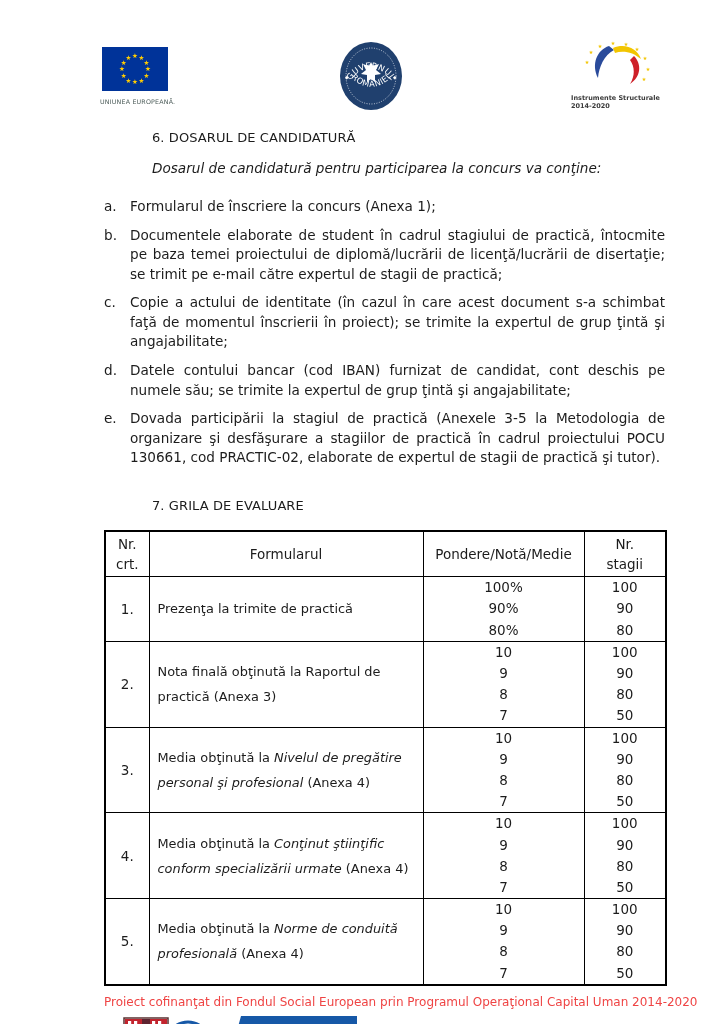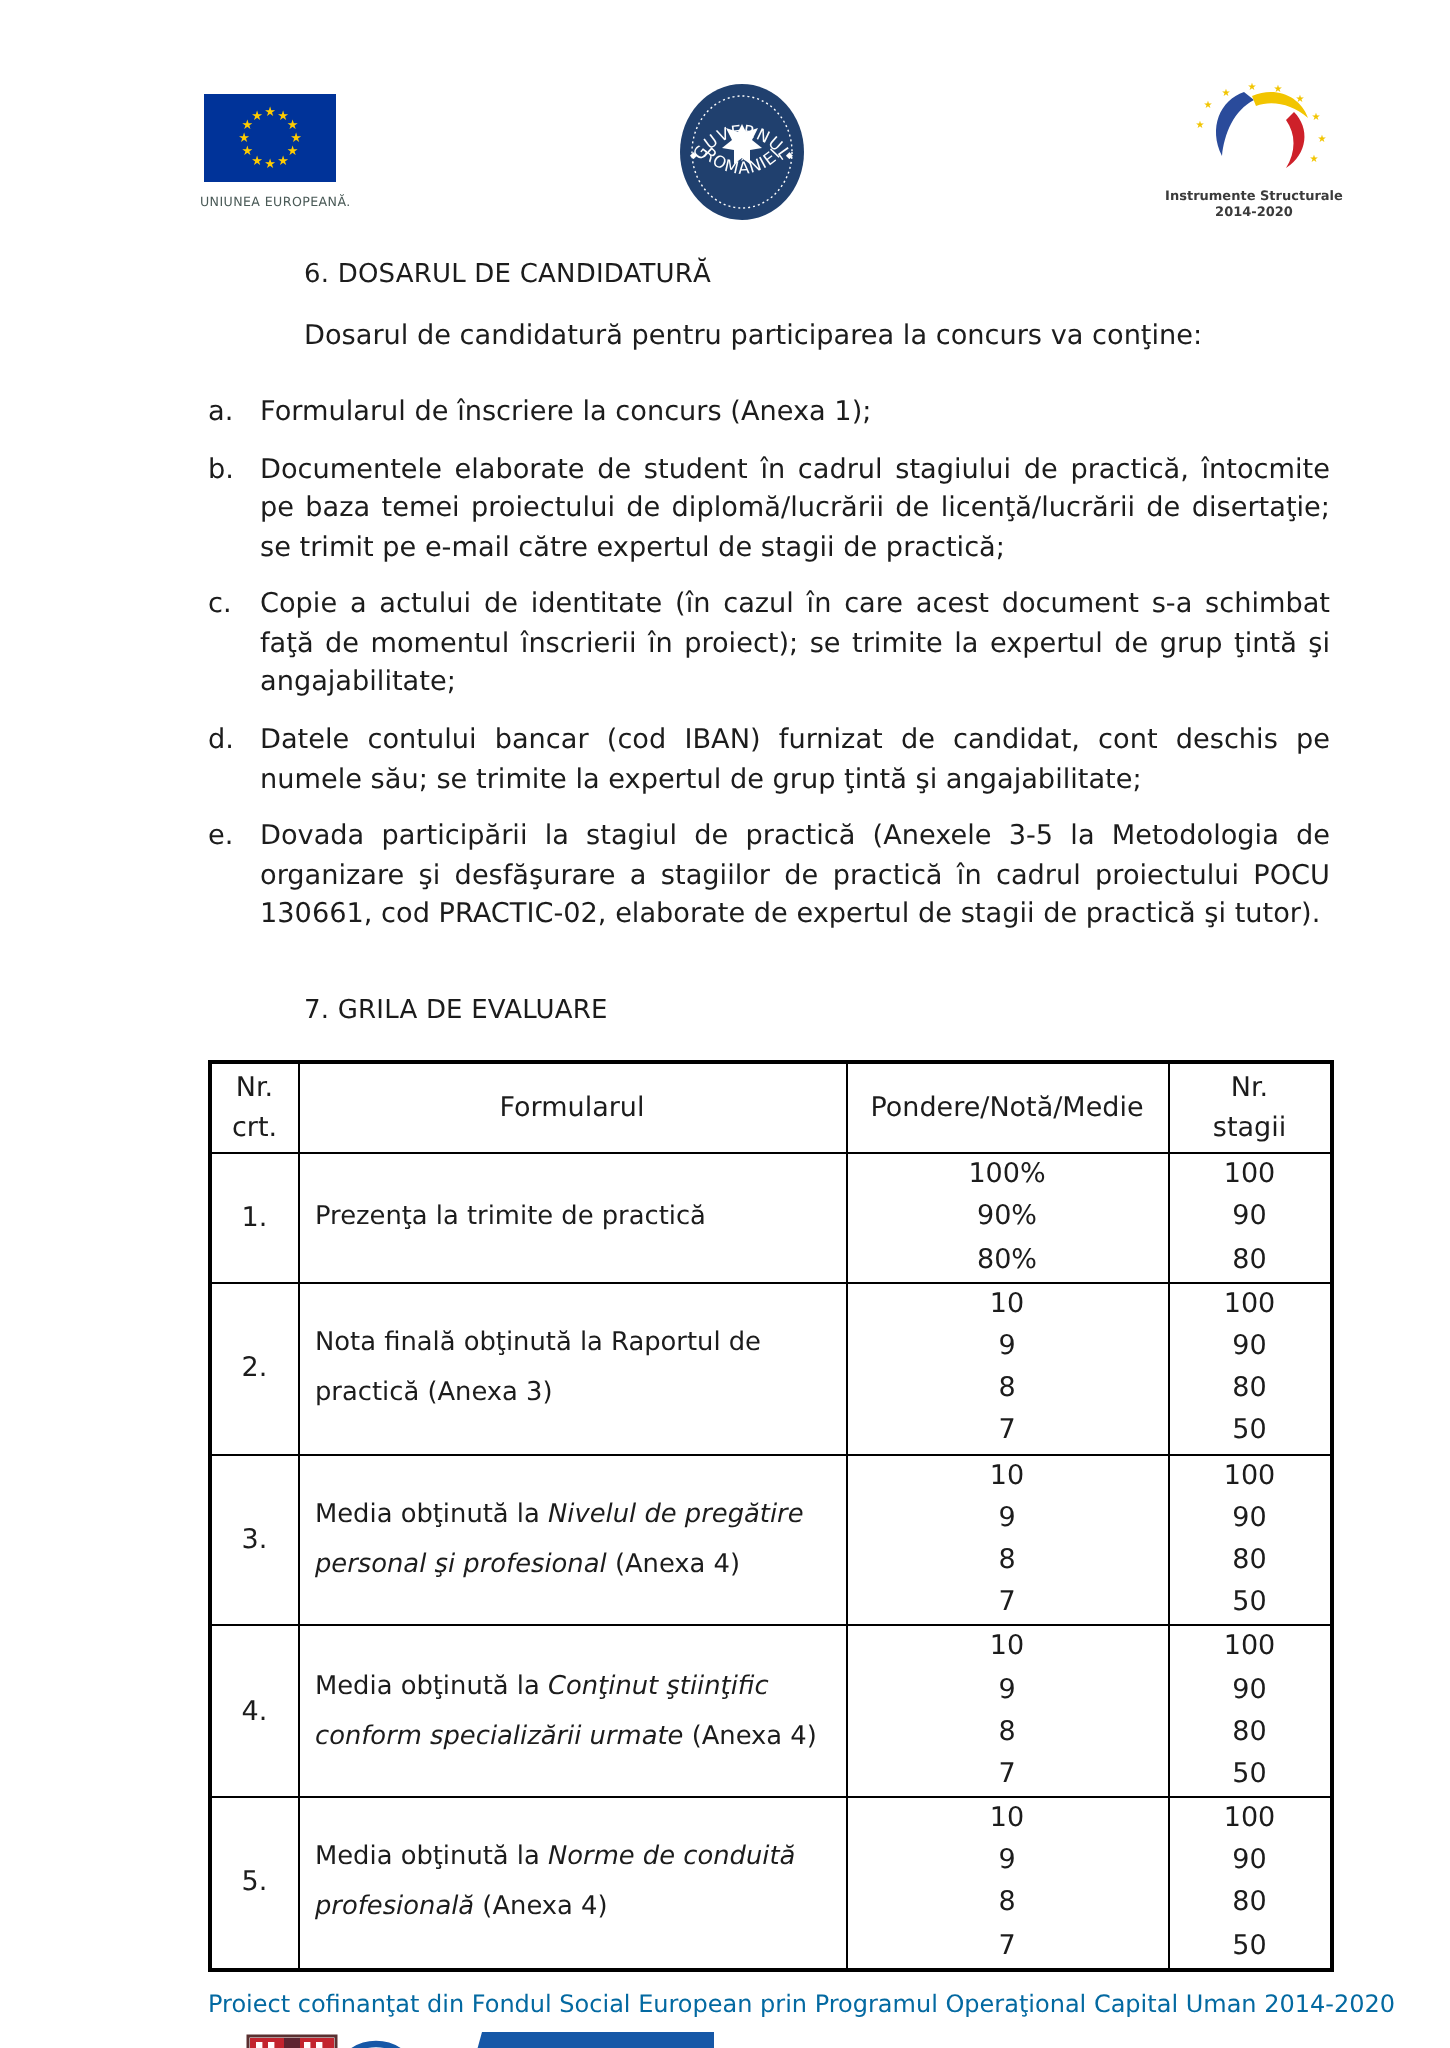--- a/index.html
+++ b/index.html
@@ -6,47 +6,47 @@
   body{
     width:725px;height:1024px;overflow:hidden;background:#ffffff;
     font-family:"DejaVu Sans","Liberation Sans",sans-serif;color:#1c1c1c;
     position:relative;
   }
   
   .hdr{display:flex;justify-content:space-between;align-items:flex-start;
        padding:40px 42px 0 100px;height:76px;}
   .logo-eu{width:70px;text-align:center;margin-top:7px;}
   .eu-label{font-size:6.3px;color:#4a5a57;margin-top:3px;letter-spacing:.2px;white-space:nowrap;}
-  .logo-is{width:112px;text-align:center;margin-top:0;}
+  .logo-is{width:112px;text-align:left;margin-top:0;}
   .is-label{font-size:6.5px;color:#3b3b3b;font-weight:bold;line-height:1.25;}
   
   .content{margin:0 60px 0 104px;}
   .sec-title{font-size:13px;font-weight:normal;margin:14px 0 0 48px;letter-spacing:.1px;}
-  .intro{font-size:13.6px;margin:15px 0 21px 48px;}
+  .intro{font-size:13.6px;margin:15px 0 21px 48px;font-style:italic;}
   .dlist{margin:0;}
   .ditem{display:flex;margin-bottom:9px;font-size:13.6px;line-height:1.44;}
   .ditem .mk{width:26px;flex:none;}
   .ditem .tx{flex:1;text-align:justify;}
   .sec7{margin-top:30px;}
   
   table.grila{border-collapse:collapse;table-layout:fixed;width:561px;
               margin-top:17px;border:2px solid #000;}
   .grila th,.grila td{border:1.6px solid #000;padding:0;}
   .grila col.c1{width:44px;} .grila col.c2{width:274px;}
   .grila col.c3{width:161px;} .grila col.c4{width:82px;}
   .grila tr.hrow{height:46px;}
   .grila th{font-weight:normal;font-size:13.5px;text-align:center;line-height:1.5;vertical-align:middle;}
   .grila tr.r3{height:63px;} .grila tr.r4{height:85px;}
   td.nr{text-align:center;font-size:13.5px;vertical-align:middle;}
   td.crit{font-size:12.9px;line-height:1.95;padding:0 6px 0 8px;vertical-align:middle;}
   td.crit .it{font-style:italic;}
   td.vals{vertical-align:middle;margin-left:32px;}
   td.vals div{height:21.2px;line-height:21.2px;text-align:center;font-size:13.5px;}
   
-  .foot-note{width:561px;text-align:left;color:#0369a1;font-size:12px;
+  .foot-note{width:561px;text-align:left;color:#ef4444;font-size:12px;
              margin-top:9px;white-space:nowrap;}
   .foot-logos{display:flex;justify-content:space-between;align-items:flex-start;
               margin-top:7px;padding-left:18px;}
   .univ{display:flex;align-items:flex-start;}
   .univ-banner{position:relative;width:150px;height:56px;margin-left:-4px;}
   .univ-banner svg{position:absolute;left:0;top:0;}
 </style>
 </head>
 <body>
 

